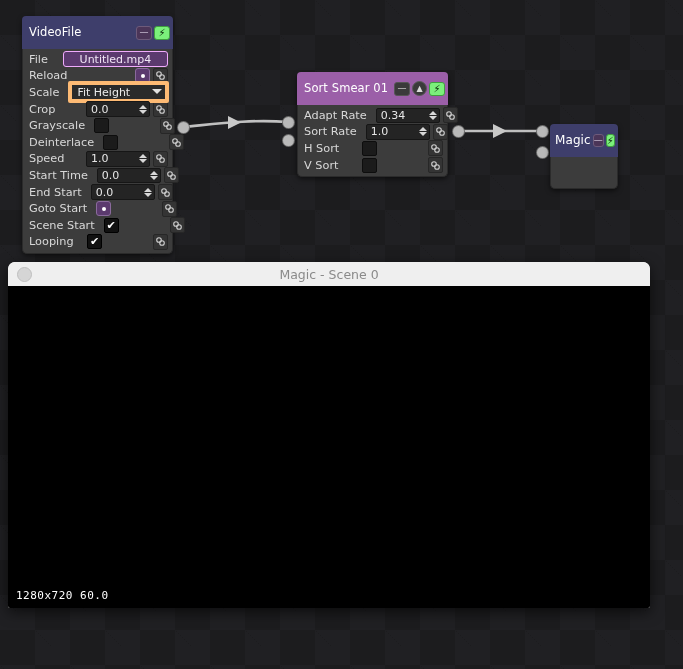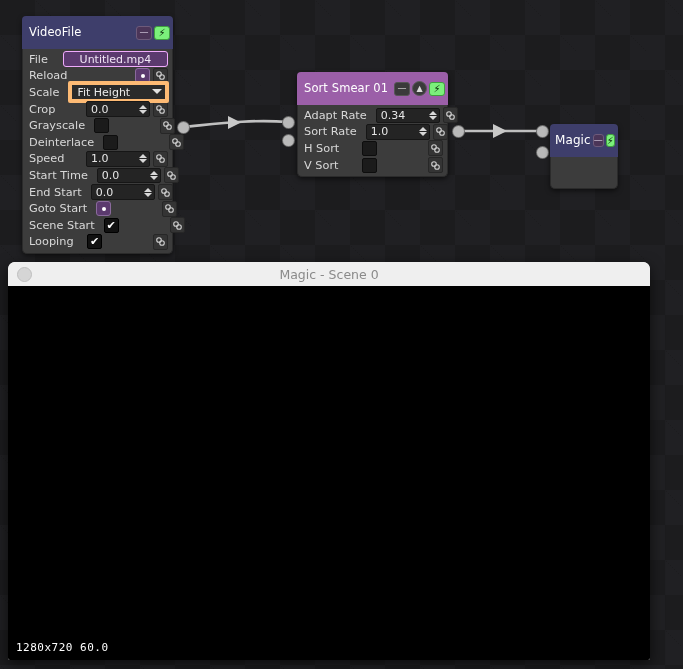--- a/index.html
+++ b/index.html
@@ -98,21 +98,21 @@
   .linkicon svg{display:block;}
 
   
   .port{position:absolute;width:11px;height:11px;border-radius:50%;background:#b9b9b9;box-shadow:0 0 0 1px #6d6d6d;}
 
   
   #wires{position:absolute;left:0;top:0;width:683px;height:669px;pointer-events:none;}
 
   
   #preview{
-    position:absolute;left:8px;top:262px;width:642px;height:398px;
+    position:absolute;left:8px;top:262px;width:642px;height:346px;
     border-radius:7px 7px 2px 2px;background:#ffffff;
     box-shadow:0 4px 14px rgba(0,0,0,.6);
     overflow:hidden;
   }
   #preview .titlebar{
     height:24px;background:#efefef;border-radius:6px 6px 0 0;
     display:flex;align-items:center;position:relative;
     border-bottom:1px solid #c9c9c9;
   }
   #preview .closebtn{

